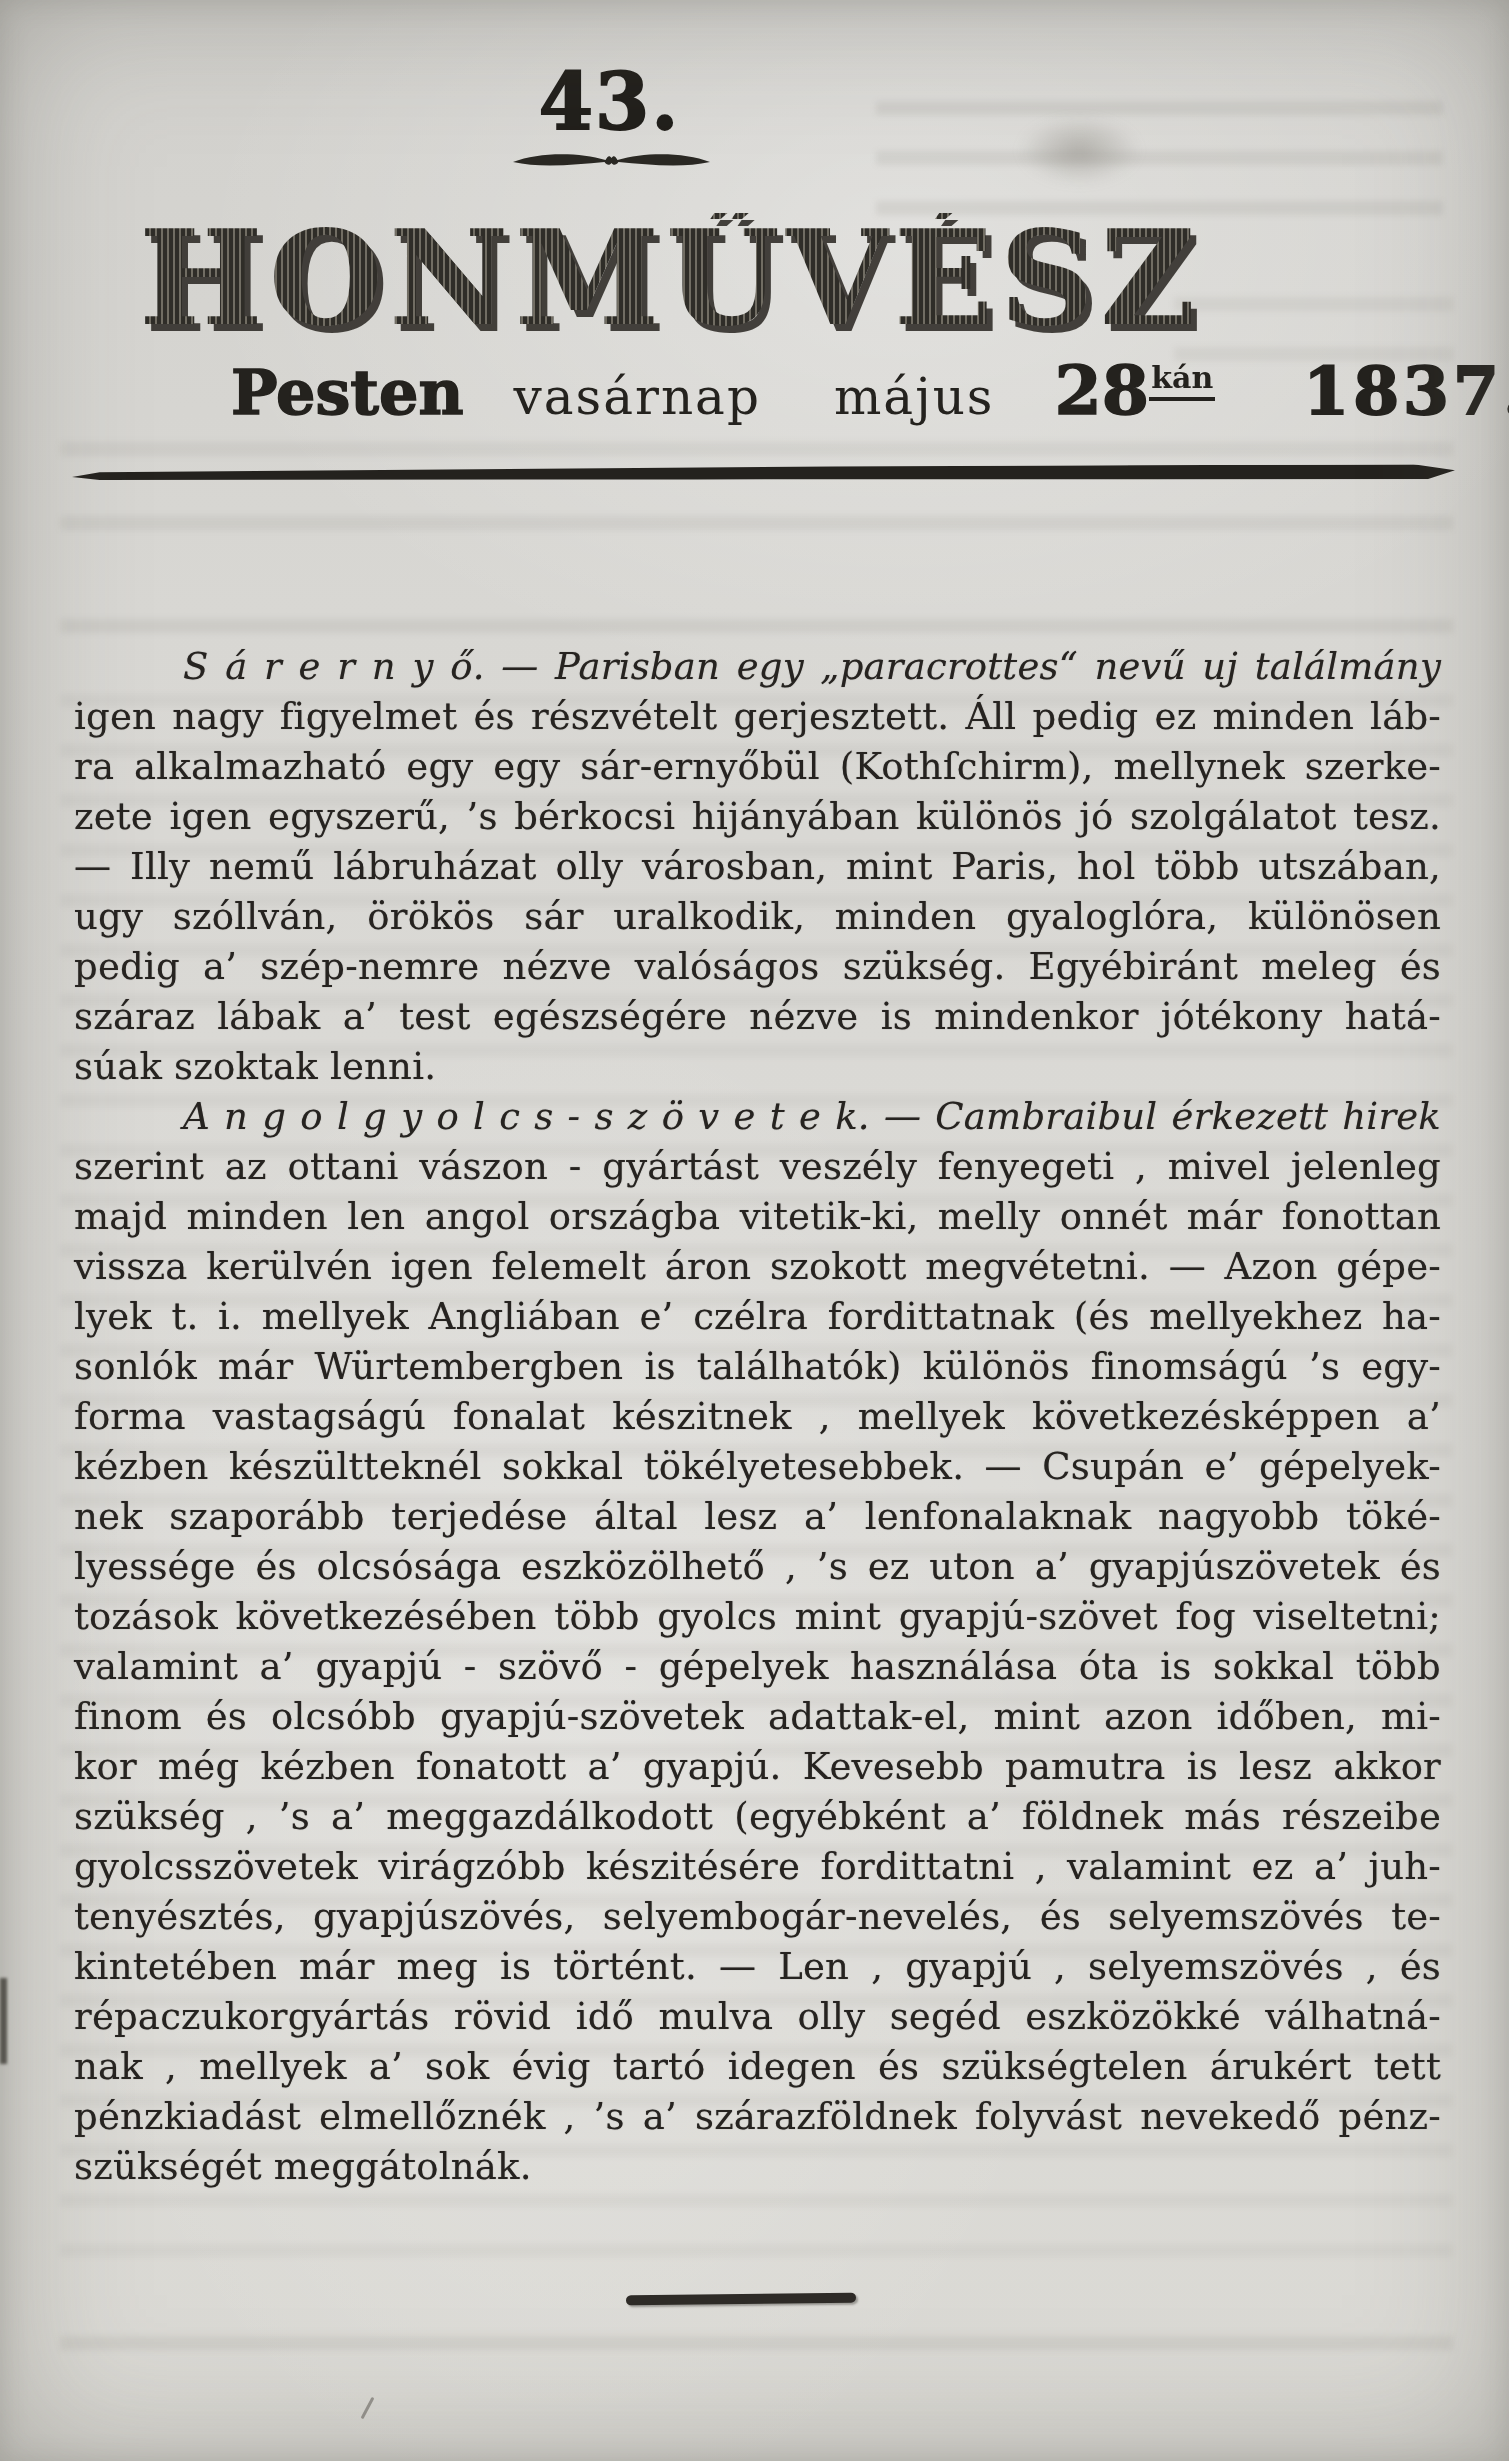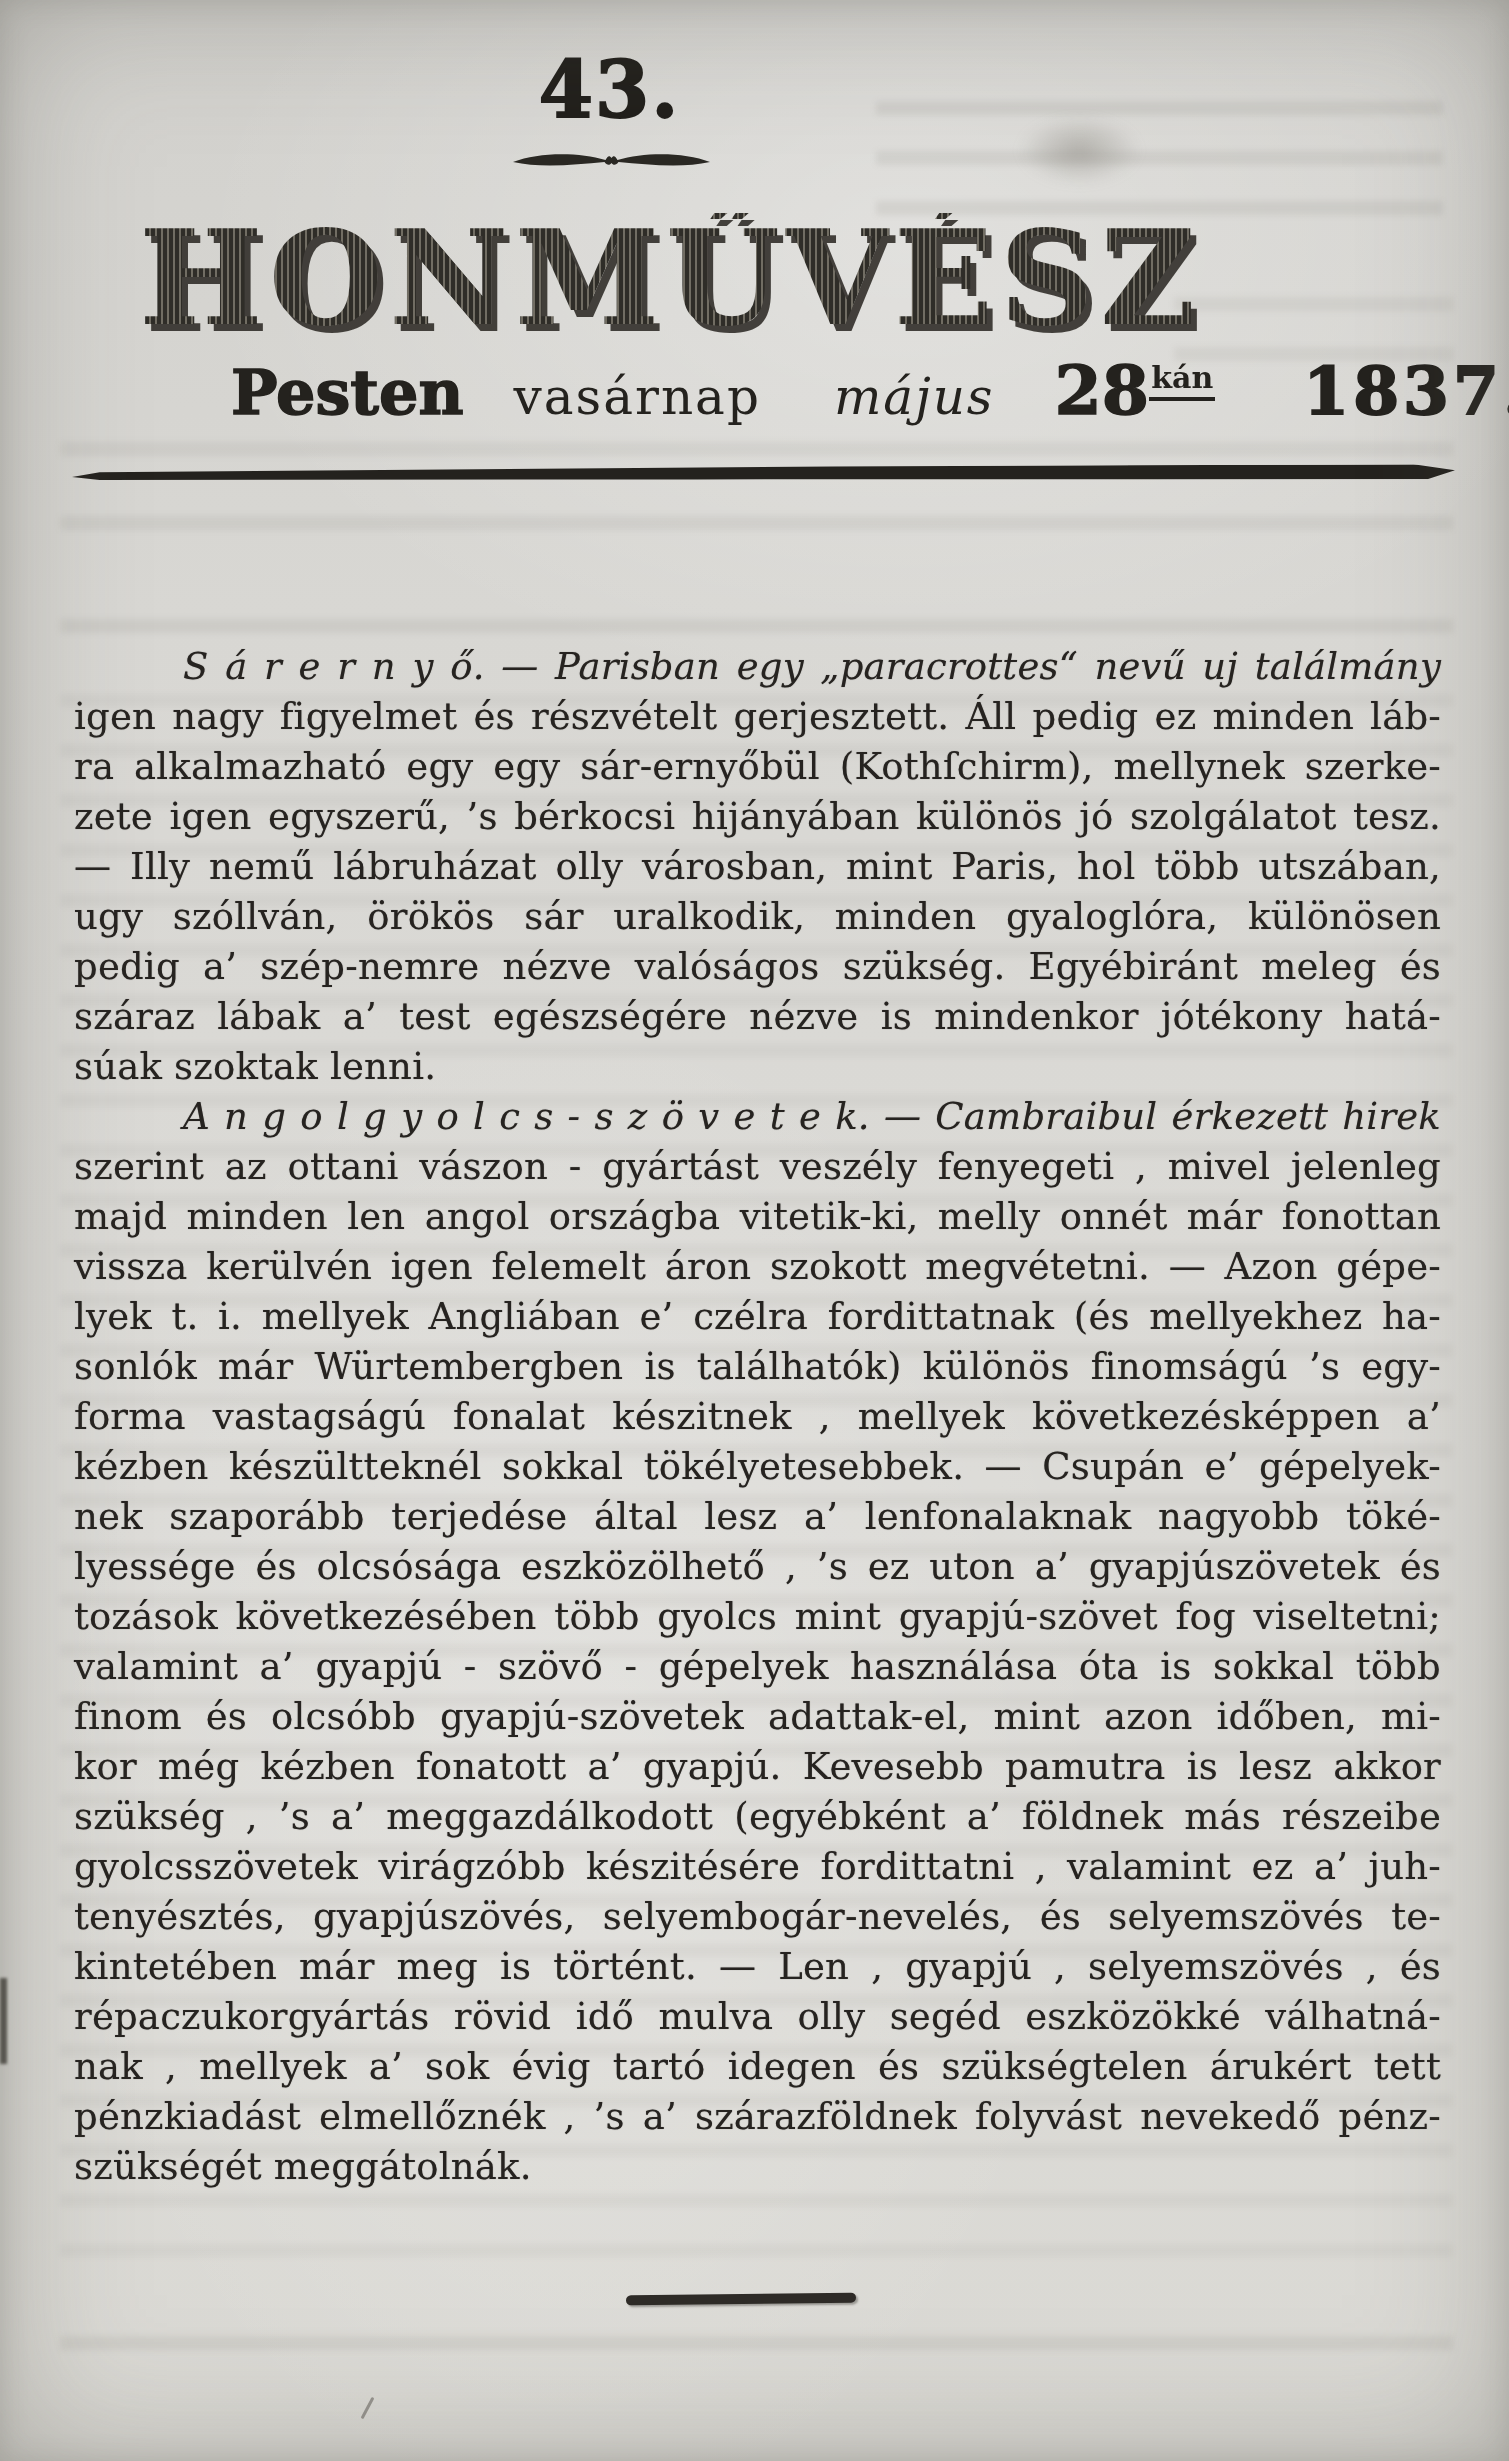--- a/index.html
+++ b/index.html
@@ -23,36 +23,36 @@
   .g5{left:60px;top:585px;width:1393px;height:48px;opacity:.6;}
   .g6{left:60px;top:657px;width:1393px;height:1632px;opacity:.45;
       background:repeating-linear-gradient(0deg, transparent 0 32px, rgba(118,115,107,0.16) 32px 45px, transparent 45px 50px);}
   .g7{left:60px;top:2306px;width:1393px;height:44px;opacity:.6;}
   .smudge{position:absolute;left:995px;top:103px;width:169px;height:95px;border-radius:50%;
     background:radial-gradient(closest-side, rgba(128,125,117,0.45), transparent 72%);filter:blur(6px);}
   .edge-mark{position:absolute;left:0;top:1978px;width:7px;height:86px;background:#57554f;filter:blur(1.5px);}
   .speck{position:absolute;left:366px;top:2396px;width:3px;height:24px;background:rgba(92,90,84,0.55);
     transform:rotate(28deg);border-radius:2px;}
 
-  .issue{position:absolute;left:311px;top:44px;width:597px;text-align:center;
+  .issue{position:absolute;left:311px;top:56px;width:597px;text-align:center;
     font-size:78px;font-weight:bold;color:#211f1b;letter-spacing:2px;
     -webkit-text-stroke:2px #211f1b;}
   .swash{position:absolute;left:509px;top:149px;width:205px;height:22px;}
 
   .masthead{position:absolute;left:139px;top:213px;width:1059px;margin:0;text-align:center;
     font-size:131px;font-weight:bold;letter-spacing:6px;line-height:1;white-space:nowrap;
     background:repeating-linear-gradient(90deg,#2f2d28 0 4px,#716d63 4px 6px);
     -webkit-background-clip:text;background-clip:text;color:transparent;
     filter:drop-shadow(6px 7px 0 rgba(44,41,36,0.88));}
 
   .dateline{position:absolute;left:231px;top:350px;display:flex;align-items:baseline;
     color:#24221e;white-space:nowrap;}
   .dl-city{font-size:62px;font-weight:bold;-webkit-text-stroke:1.5px #24221e;margin-right:50px;}
   .dl-word{font-size:50px;letter-spacing:2px;margin-right:73px;}
-  .dl-word.m2{margin-right:60px;font-style:italic;}
+  .dl-word.m2{margin-right:60px;}
   .dl-daynum{font-size:68px;font-weight:bold;-webkit-text-stroke:1.5px #24221e;}
   .dl-sup{font-size:30px;font-weight:bold;vertical-align:super;position:relative;top:-26px;
     border-bottom:4px solid #24221e;padding:0 2px 2px 2px;margin-right:88px;}
   .dl-year{font-size:66px;font-weight:bold;-webkit-text-stroke:2px #24221e;letter-spacing:4px;}
 
   .rule{position:absolute;left:72px;top:466px;width:1383px;height:15px;background:#24221e;
     transform:rotate(-0.15deg);
     clip-path:polygon(0 62%,2% 30%,55% 4%,97% 0,100% 40%,98% 100%,45% 88%,2% 82%);}
 
   .section{position:absolute;left:40px;top:533px;width:1367px;margin:0;text-align:center;

